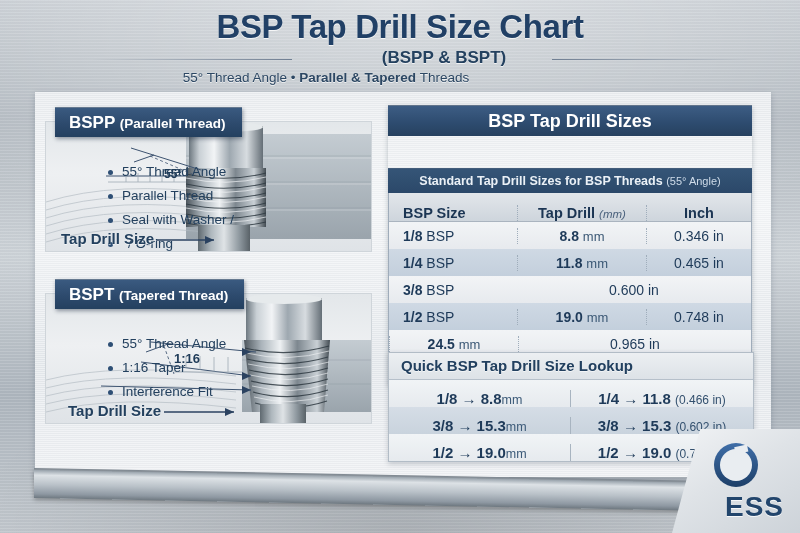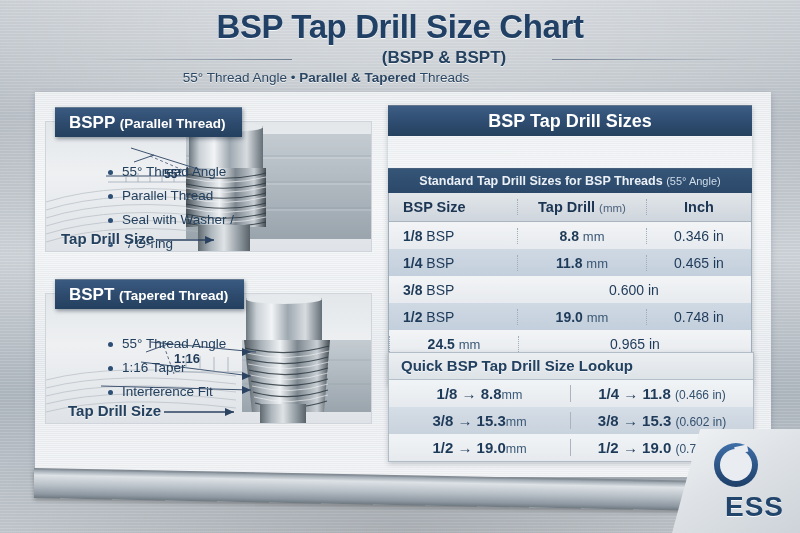--- a/index.html
+++ b/index.html
@@ -122,23 +122,23 @@
     background:linear-gradient(180deg,#355577 0%,#2b4869 100%);
     color:#eaf0f6;font-size:12.5px;font-weight:bold;
     border-top:1px solid rgba(255,255,255,.12);
     margin-top:32px;
   }
   .tbl-sub .dim{font-weight:normal;font-size:11px;color:#cfdcea;}
   .row{display:flex;height:27px;align-items:center;font-size:14px;color:#1e3a59;}
   .row.head{
     height:28px;font-weight:bold;font-size:14.5px;
     background:linear-gradient(180deg,#e2e6ea,#ced5dc);
-    border-bottom:1px solid #aab4bf;color:#1b3553;
-  }
-  .row.head .dim{font-weight:normal;font-size:11.5px;color:#4b627d;}
+    border-bottom:1px solid #aab4bf;color:#1b3553;align-items:flex-end;
+  }
+  .row.head .dim{font-weight:normal;font-size:11.5px;color:#4b627d;font-style:italic;}
   .row.odd{background:linear-gradient(180deg,#f2f4f6,#e7eaee);}
   .row.even{background:linear-gradient(180deg,#cfd9e4,#c3cfdc);}
   .row .c1{width:128px;padding-left:14px;box-sizing:border-box;text-align:left;}
   .row .c2{width:130px;text-align:center;border-left:1px dotted #9fadbb;border-right:1px dotted #9fadbb;box-sizing:border-box;}
   .row .c3{flex:1;text-align:center;}
   .row b{font-weight:bold;}
   .row .unit{font-weight:normal;color:#3b5875;font-size:13px;}
   .tbl-body{border:1px solid #9facba;border-top:none;}
 
   
@@ -148,21 +148,21 @@
     border:1px solid #b2bcc6;
     background:#e9edf1;
   }
   .quick-title{
     height:26px;line-height:26px;padding-left:12px;
     font-size:15px;font-weight:bold;color:#22405f;
     background:linear-gradient(180deg,#eceff2,#dde2e7);
     border-bottom:1px solid #b6c0ca;
     text-shadow:0 1px 0 rgba(255,255,255,.6);
   }
-  .qrow{display:flex;height:27px;align-items:center;font-size:15px;color:#1e3a59;}
+  .qrow{display:flex;height:27px;align-items:flex-end;font-size:15px;color:#1e3a59;}
   .qrow.odd{background:linear-gradient(180deg,#f1f4f6,#e6eaee);}
   .qrow.even{background:linear-gradient(180deg,#d5dde6,#c9d3dd);}
   .qcell{width:50%;box-sizing:border-box;text-align:center;white-space:nowrap;}
   .qcell.left{border-right:1px solid #a8b4c0;}
   .qcell b{font-weight:bold;}
   .qcell .unit{font-weight:normal;font-size:12.5px;color:#3c5a78;}
   .qcell .paren{font-weight:normal;font-size:12px;color:#33506e;}
 
   
   .logo-plate{

